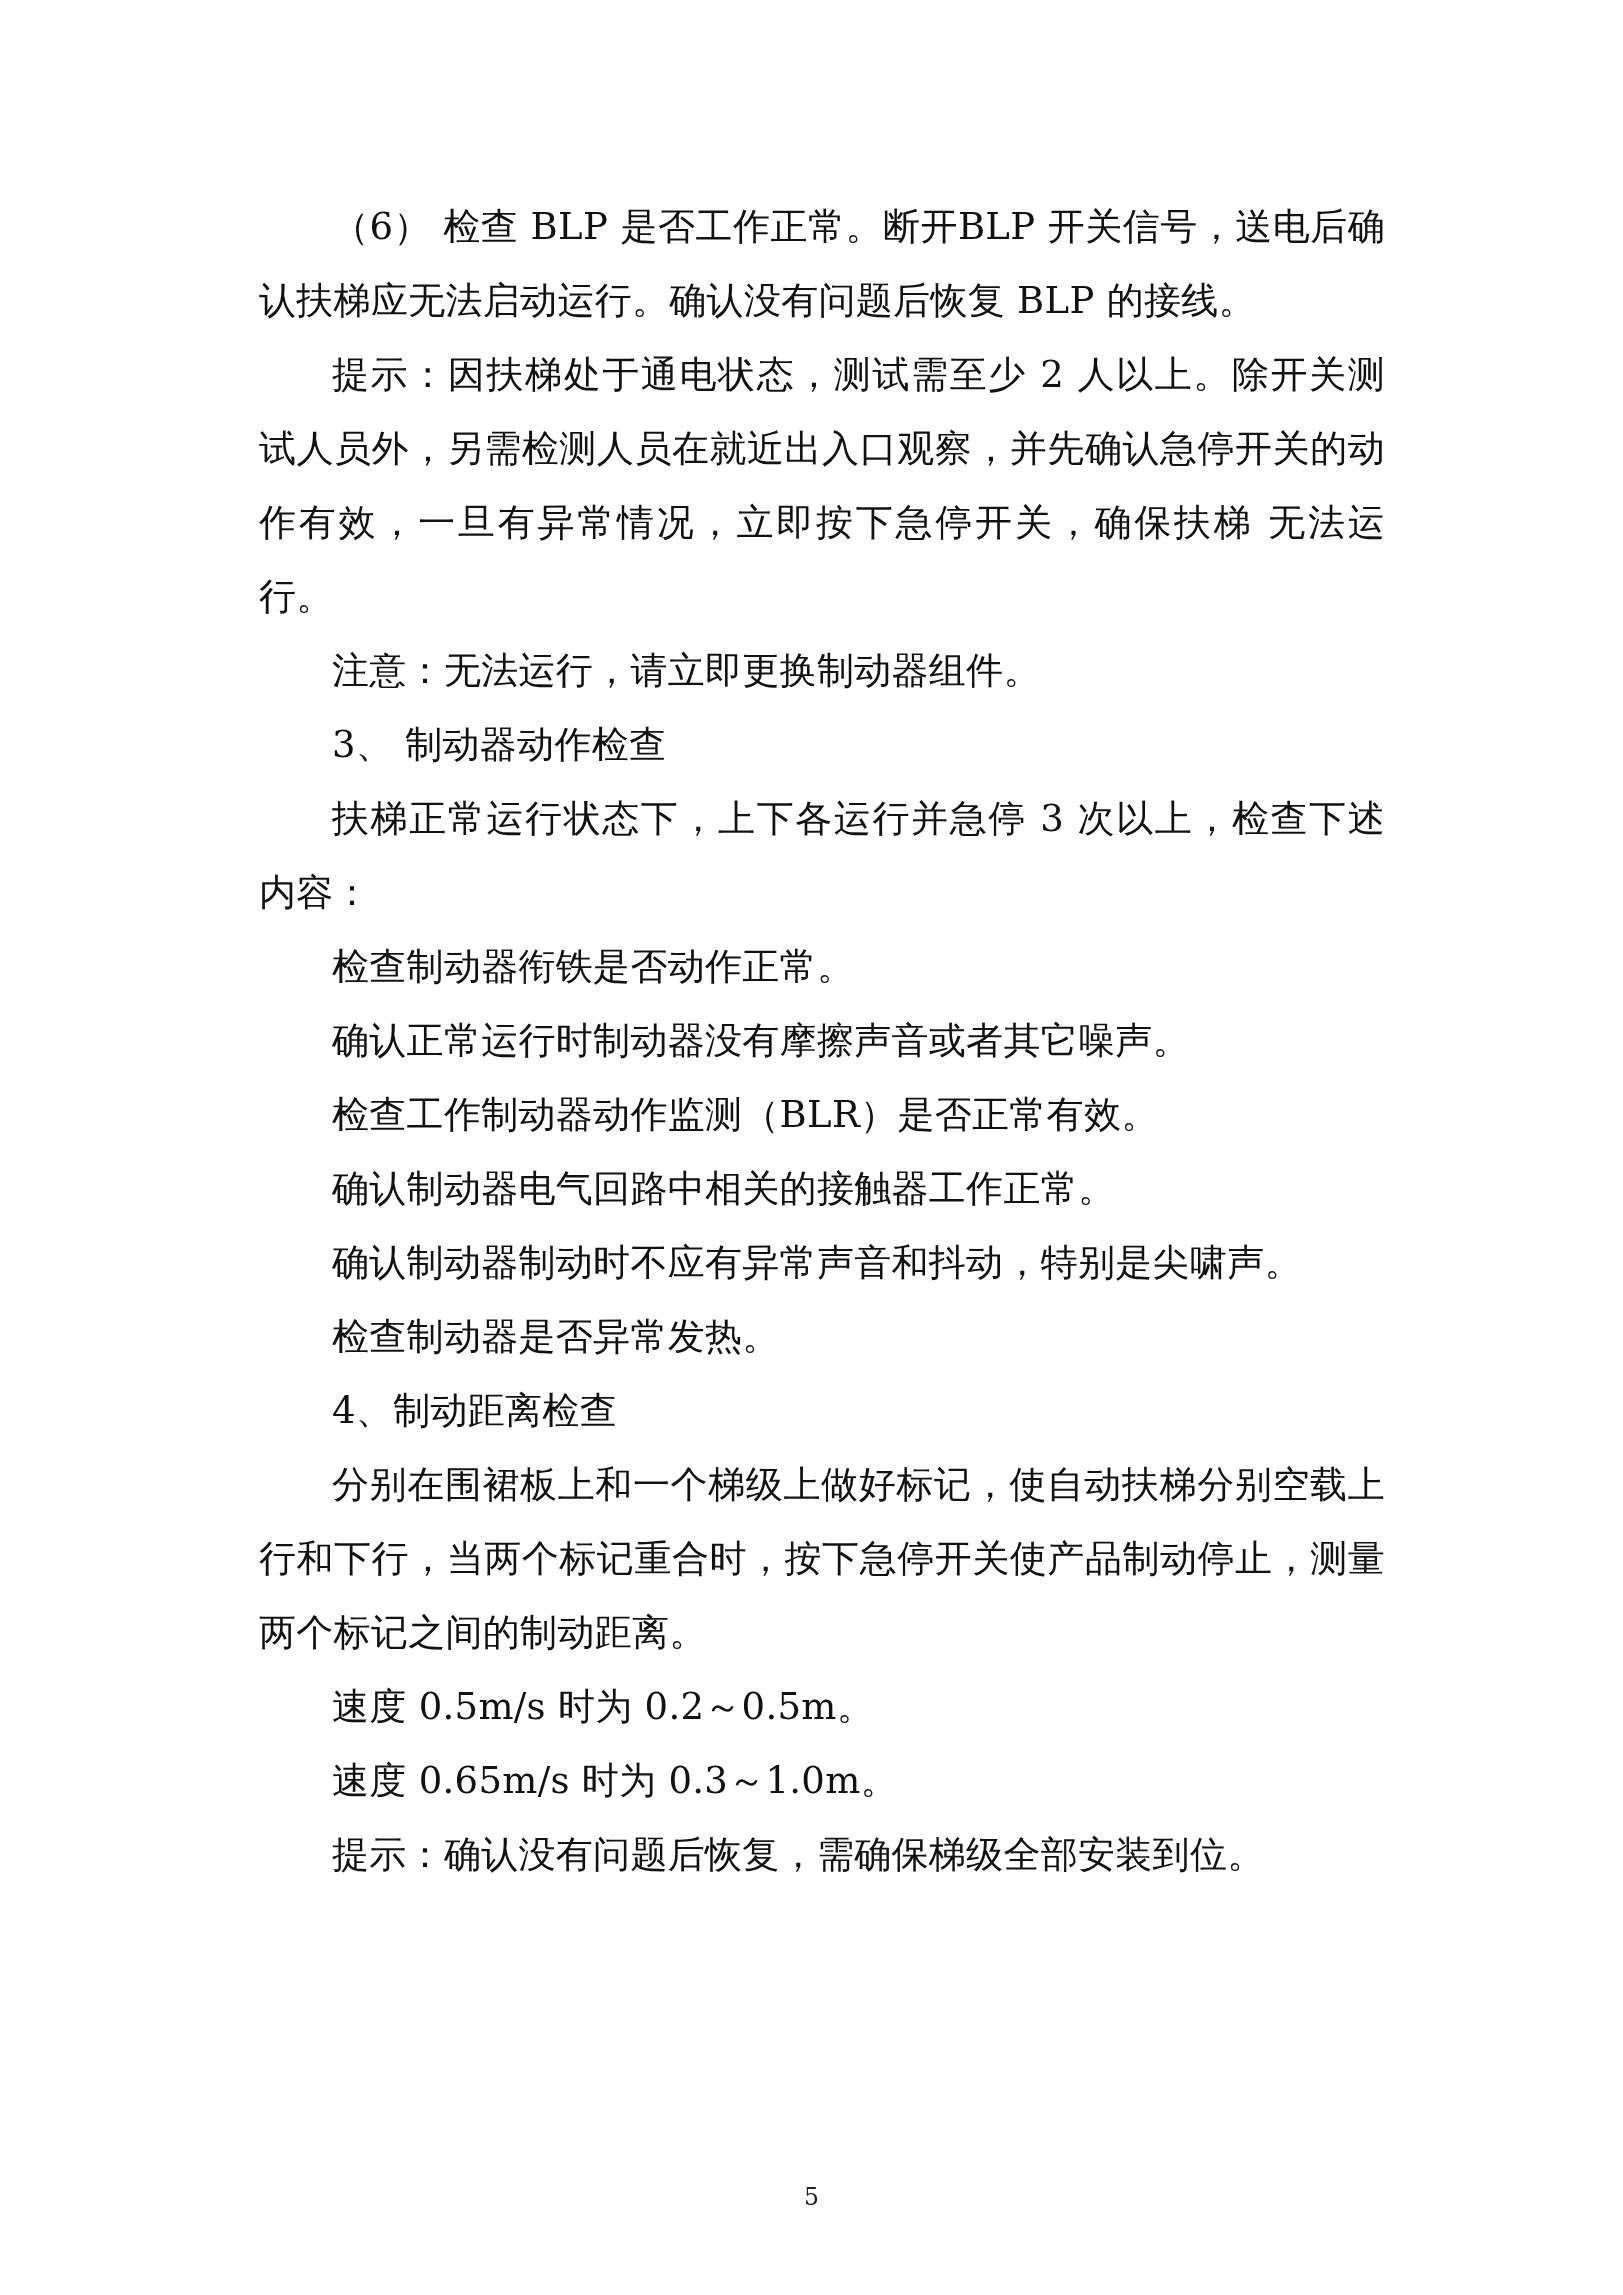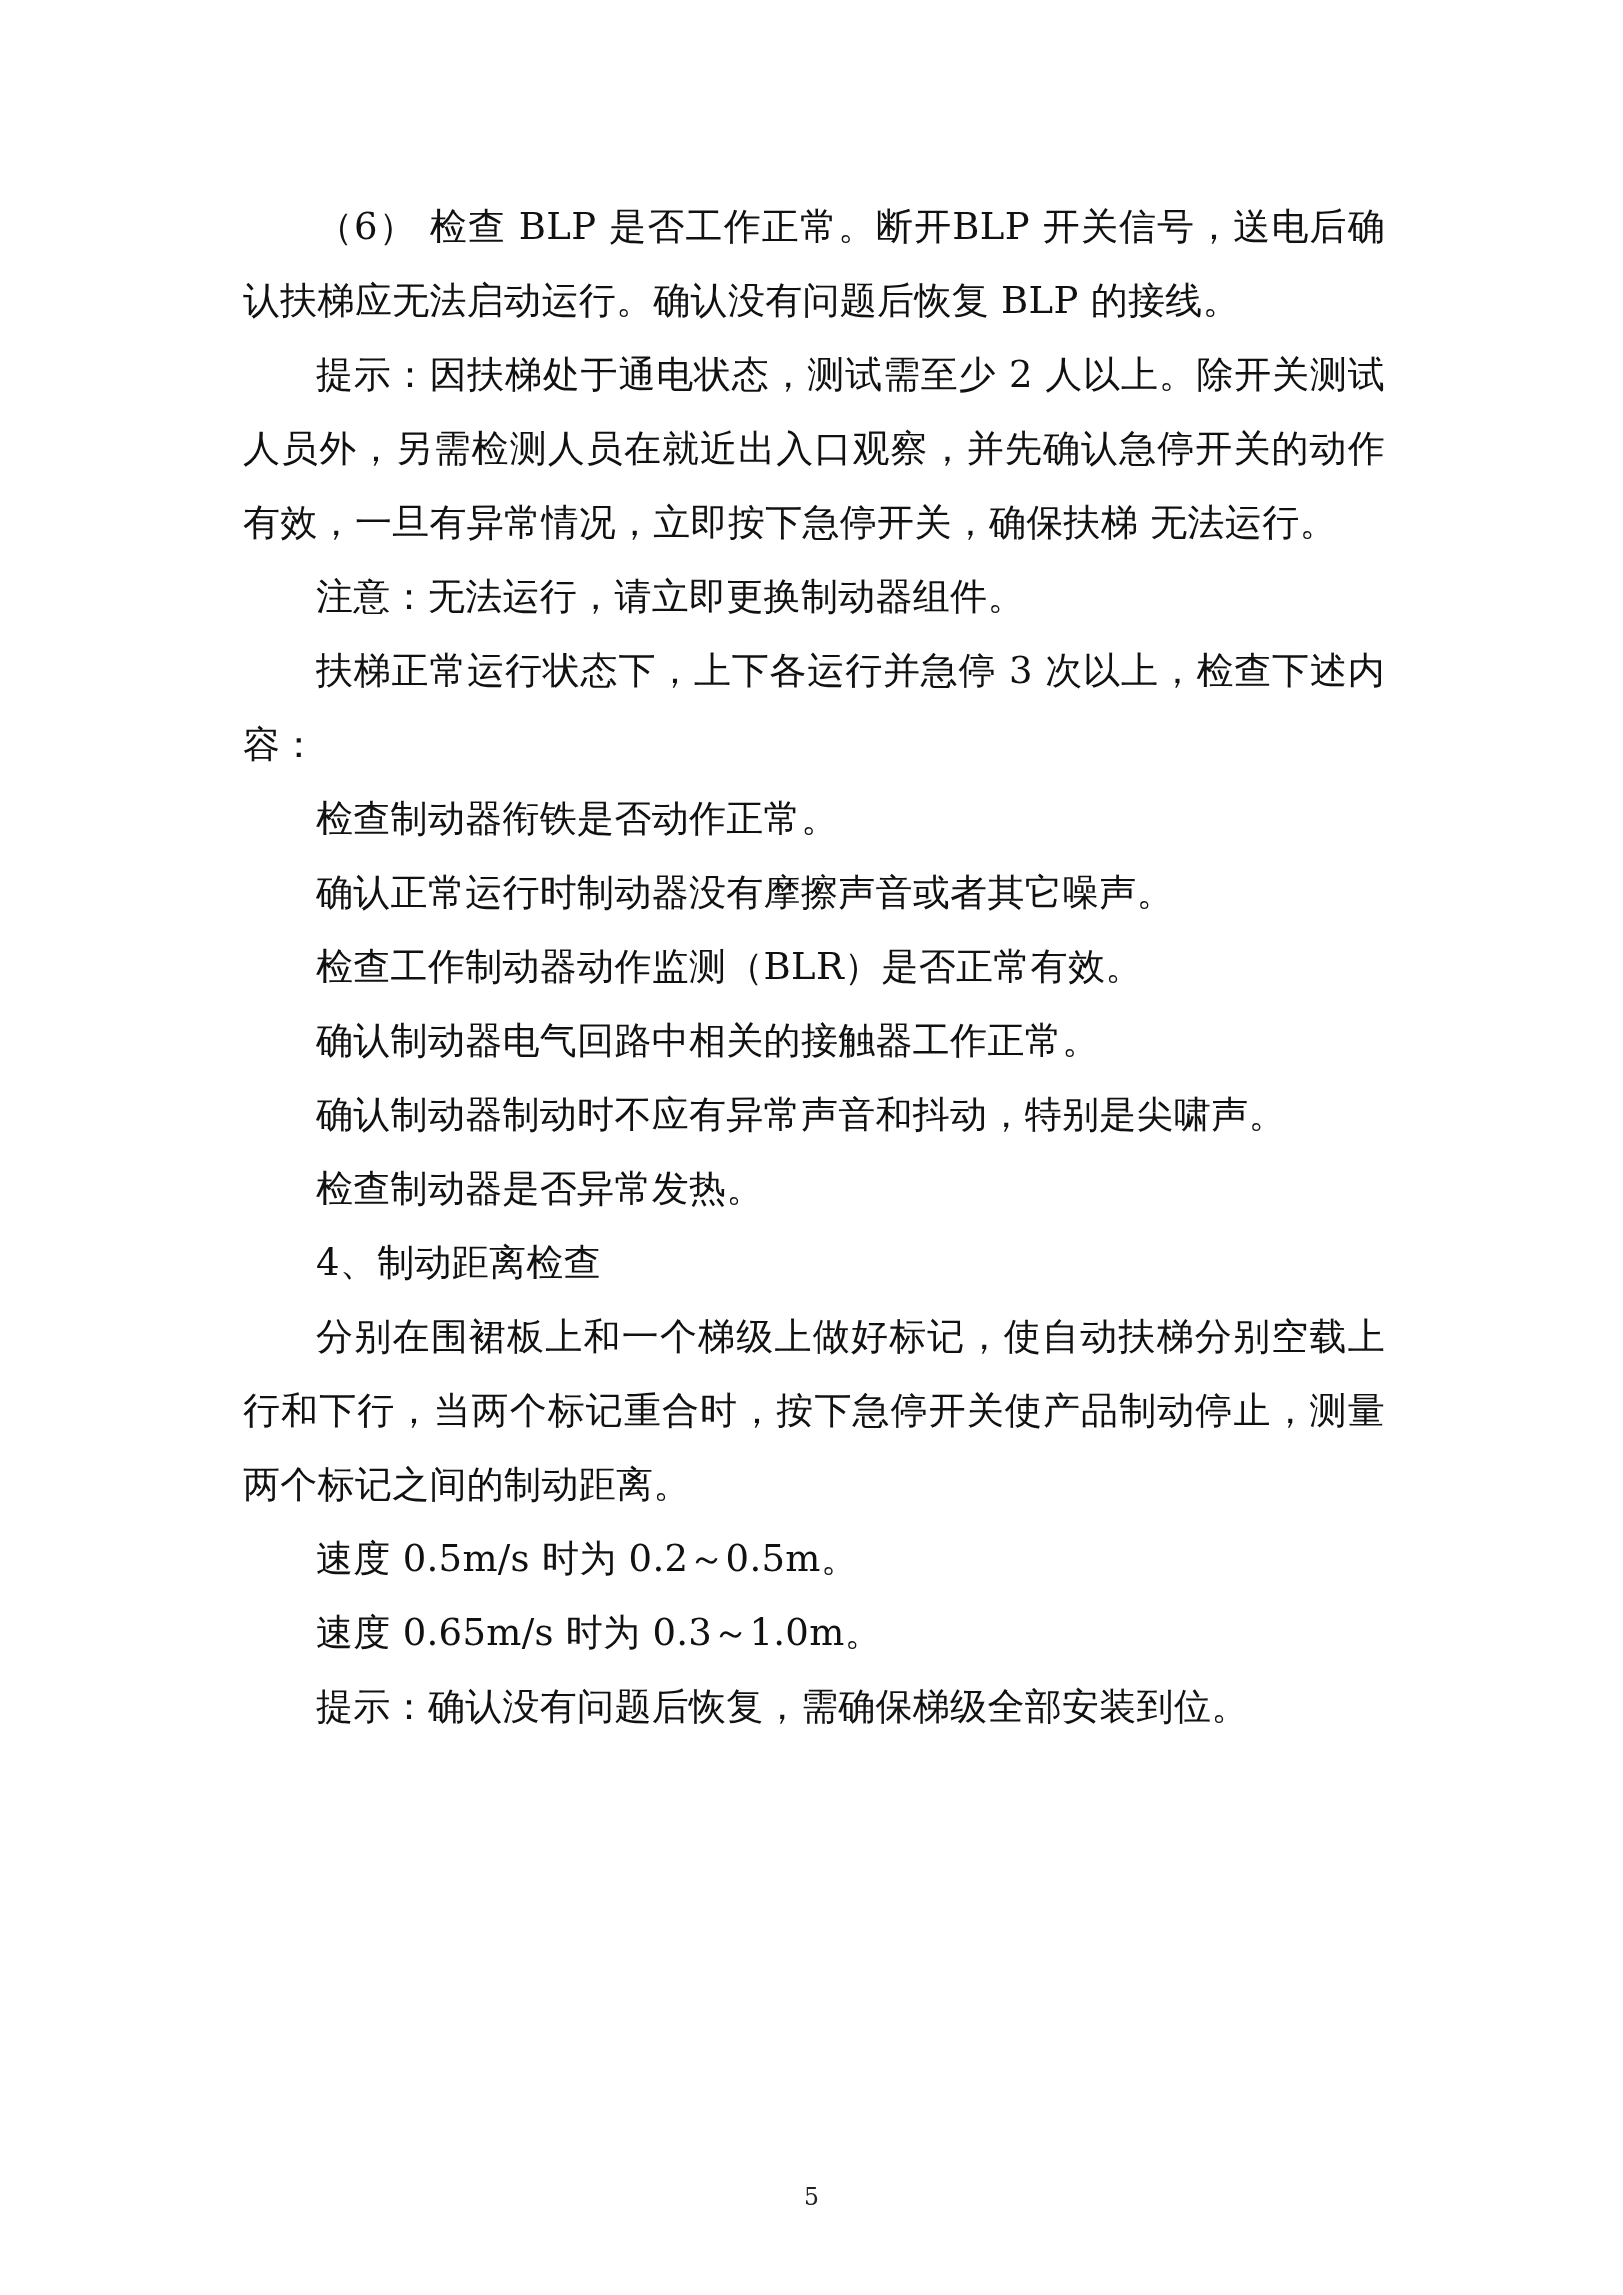--- a/index.html
+++ b/index.html
@@ -25,40 +25,42 @@
       font-size: 37px;
       line-height: 74px;
       margin: 0;
       text-align: justify;
       text-justify: inter-character;
       letter-spacing: 0.3px;
       word-break: break-all;
     }
     .indent {
       text-indent: 73px;
+      margin-left: 16px;
     }
     .page-number {
       position: absolute;
       left: 0;
       width: 1623px;
       top: 2184px;
       text-align: center;
       font-size: 23.6px;
       line-height: 26px;
       font-family: "DejaVu Serif", "Liberation Serif", serif;
       color: #222222;
     }
   </style>
 </head>
 <body>
 
 <div class="page">
   <p class="para indent">（6） 检查 BLP 是否工作正常。断开BLP 开关信号，送电后确认扶梯应无法启动运行。确认没有问题后恢复 BLP 的接线。</p>
   <p class="para indent">提示：因扶梯处于通电状态，测试需至少 2 人以上。除开关测试人员外，另需检测人员在就近出入口观察，并先确认急停开关的动作有效，一旦有异常情况，立即按下急停开关，确保扶梯 无法运行。</p>
   <p class="para indent">注意：无法运行，请立即更换制动器组件。</p>
+  <p class="para indent">3、 制动器动作检查</p>
   <p class="para indent">扶梯正常运行状态下，上下各运行并急停 3 次以上，检查下述内容：</p>
   <p class="para indent">检查制动器衔铁是否动作正常。</p>
   <p class="para indent">确认正常运行时制动器没有摩擦声音或者其它噪声。</p>
   <p class="para indent">检查工作制动器动作监测（BLR）是否正常有效。</p>
   <p class="para indent">确认制动器电气回路中相关的接触器工作正常。</p>
   <p class="para indent">确认制动器制动时不应有异常声音和抖动，特别是尖啸声。</p>
   <p class="para indent">检查制动器是否异常发热。</p>
   <p class="para indent">4、制动距离检查</p>
   <p class="para indent">分别在围裙板上和一个梯级上做好标记，使自动扶梯分别空载上行和下行，当两个标记重合时，按下急停开关使产品制动停止，测量两个标记之间的制动距离。</p>
   <p class="para indent">速度 0.5m/s 时为 0.2～0.5m。</p>

